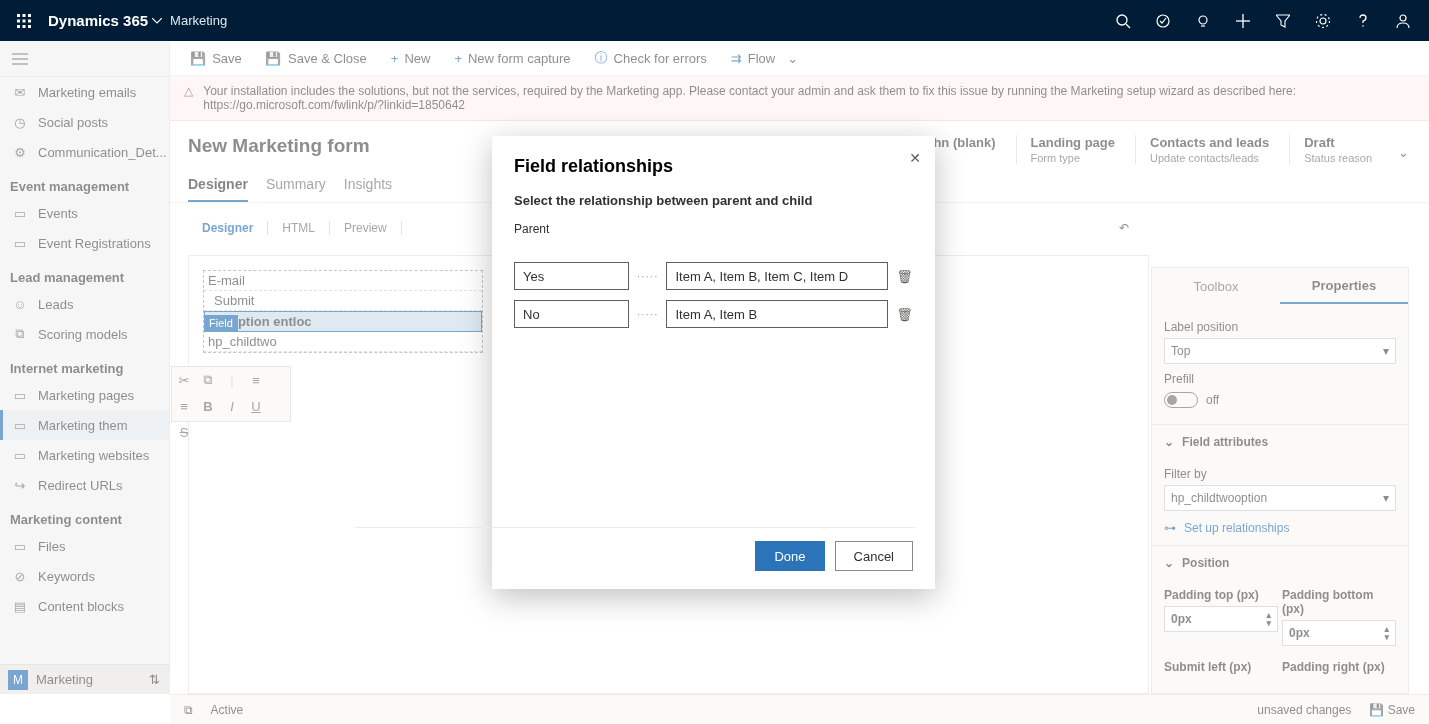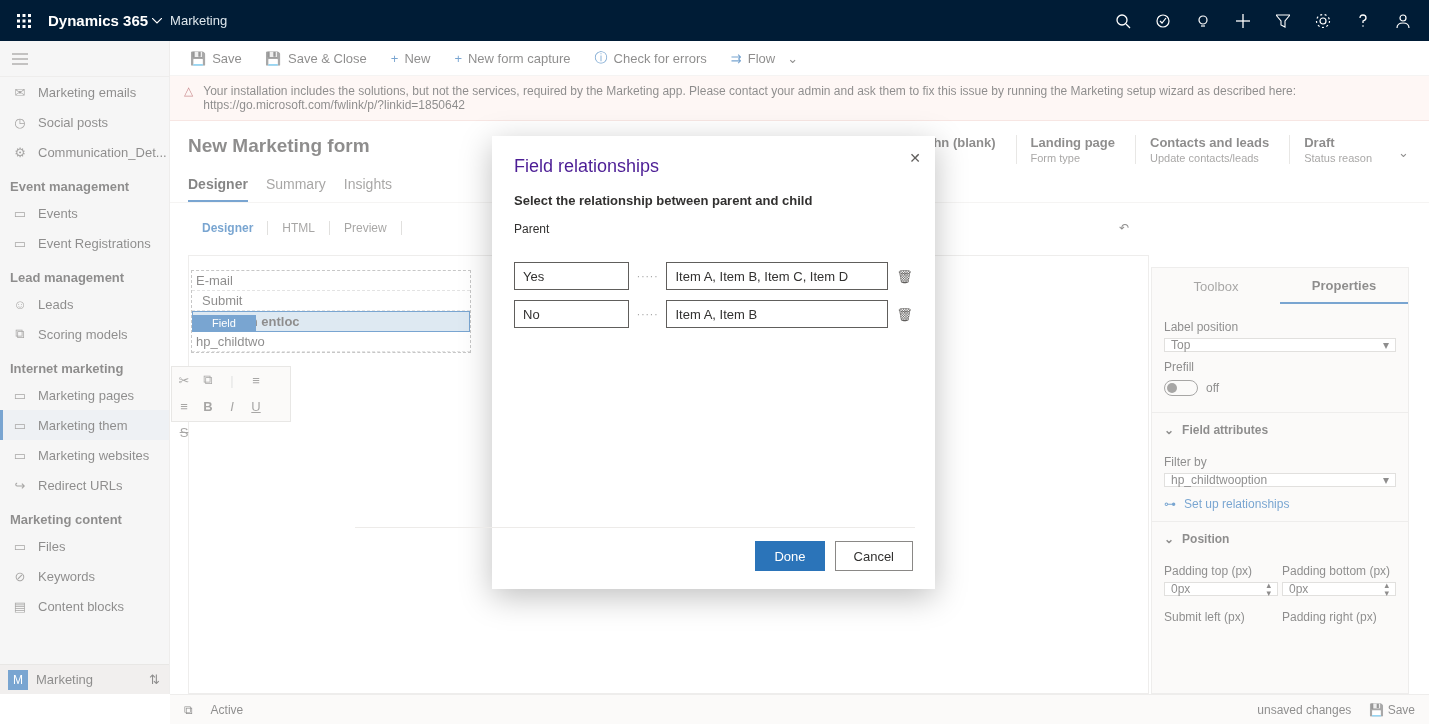--- a/index.html
+++ b/index.html
@@ -46,49 +46,49 @@
 .tab.active { color:#222; border-bottom:2px solid #0b5cab; font-weight:600; }
 
 
 .designer { position:absolute; top:170px; left:18px; right:280px; bottom:0; }
 .subtabs { display:flex; gap:10px; align-items:center; padding:8px 10px; font-size:12px; }
 .subtab { padding:2px 4px; color:#605e5c; }
 .subtab.active { color:#0b5cab; font-weight:600; }
 .sep { width:1px; height:14px; background:#c8c6c4; }
 .undo { margin-left:auto; padding-right:10px; display:flex; gap:10px; }
 .canvas { position:absolute; top:44px; left:0; right:0; bottom:0; border:1px solid #e1dfdd; background:#fff; }
-.formbox { position:absolute; top:14px; left:2px; width:280px; border:1px dashed #999; background:#fff; font-family:"Times New Roman",serif; font-size:13px; }
+.formbox { position:absolute; top:14px; left:14px; width:280px; border:1px dashed #999; background:#fff; font-family:"Times New Roman",serif; font-size:13px; }
 .formbox .row { border-bottom:1px dashed #ccc; padding:2px 4px; }
-.badge { position:absolute; top:44px; left:0; background:#0b5cab; color:#fff; font-size:11px; padding:2px 20px; }
+.badge { position:absolute; top:44px; left:0; background:#0b5cab; color:#fff; font-size:11px; padding:2px 5px; }
 .floatbar { position:absolute; top:110px; left:-18px; width:120px; height:56px; background:#f7f6f5; border:1px solid #d6d3d0; display:flex; flex-wrap:wrap; }
 .fbtn { width:24px; height:26px; display:flex; align-items:center; justify-content:center; color:#605e5c; font-size:13px; }
 
 
 .rpanel { position:absolute; top:226px; right:20px; width:258px; bottom:0; background:#f7f6f5; border:1px solid #e1dfdd; font-size:12px; overflow:hidden; }
 .rtabs { display:flex; height:36px; }
 .rtab { flex:1; display:flex; align-items:center; justify-content:center; font-size:13px; color:#605e5c; }
 .rtab.active { color:#323130; border-bottom:2px solid #0b5cab; font-weight:600; }
 .rbody { padding:8px 12px; }
 .rlbl { font-size:12px; color:#323130; margin-top:8px; }
-.rsel,.rinp { width:100%; height:14px; background:#fff; border:1px solid #c8c6c4; margin-top:4px; padding:0 6px; font-size:12px; display:flex; align-items:center; justify-content:space-between; }
+.rsel,.rinp { width:100%; height:26px; background:#fff; border:1px solid #c8c6c4; margin-top:4px; padding:0 6px; font-size:12px; display:flex; align-items:center; justify-content:space-between; }
 .toggle { width:34px; height:16px; border:1px solid #605e5c; border-radius:10px; position:relative; margin:6px 0; }
 .toggle::after { content:""; width:10px; height:10px; border-radius:50%; background:#605e5c; position:absolute; top:2px; left:2px; }
 .raccord { border-top:1px solid #e1dfdd; margin:10px -12px 0; padding:10px 12px; font-weight:600; display:flex; gap:8px; align-items:center; }
 .setuprel { display:flex; gap:8px; color:#0b5cab; margin:10px 0 2px; }
-.padgrid { display:flex; gap:4px; }
+.padgrid { display:flex; gap:4px;font-weight:bold; }
 .padcol { flex:1; }
 
 
 .status { position:absolute; bottom:0; left:170px; right:0; height:30px; background:#f7f6f5; border-top:1px solid #e1dfdd; display:flex; align-items:center; padding:0 14px; font-size:12px; gap:18px; }
 .status .sp { flex:1; }
 
 
 .overlay { position:absolute; inset:0; top:41px; background:rgba(255,255,255,0.45); }
 .dialog { position:absolute; top:136px; left:492px; width:443px; height:453px; background:#fff; box-shadow:0 8px 30px rgba(0,0,0,.25); padding:20px 22px; }
-.dialog h3 { font-size:18px; font-weight:400; color:#4c1d95; }
+.dialog h3 { font-size:18px; font-weight:700; color:#000000; }
 .dialog .close { position:absolute; top:14px; right:14px; color:#605e5c; font-size:14px; }
 .dialog .sub { font-weight:600; margin:16px 0 14px; font-size:13px; }
 .drow { display:flex; align-items:center; gap:8px; margin-bottom:10px; }
 .dcol { display:flex; flex-direction:column; }
 .dcol.parent { width:120px; }
 .dcol.child { width:232px; }
 .dlabel { font-size:12px; margin-bottom:6px; }
 .dinput { height:28px; border:1px solid #605e5c; background:#fff; padding:0 8px; font-size:13px; display:flex; align-items:center; }
 .dash { color:#a0a0a0; letter-spacing:1px; font-size:10px; }
 .del { color:#605e5c; }

